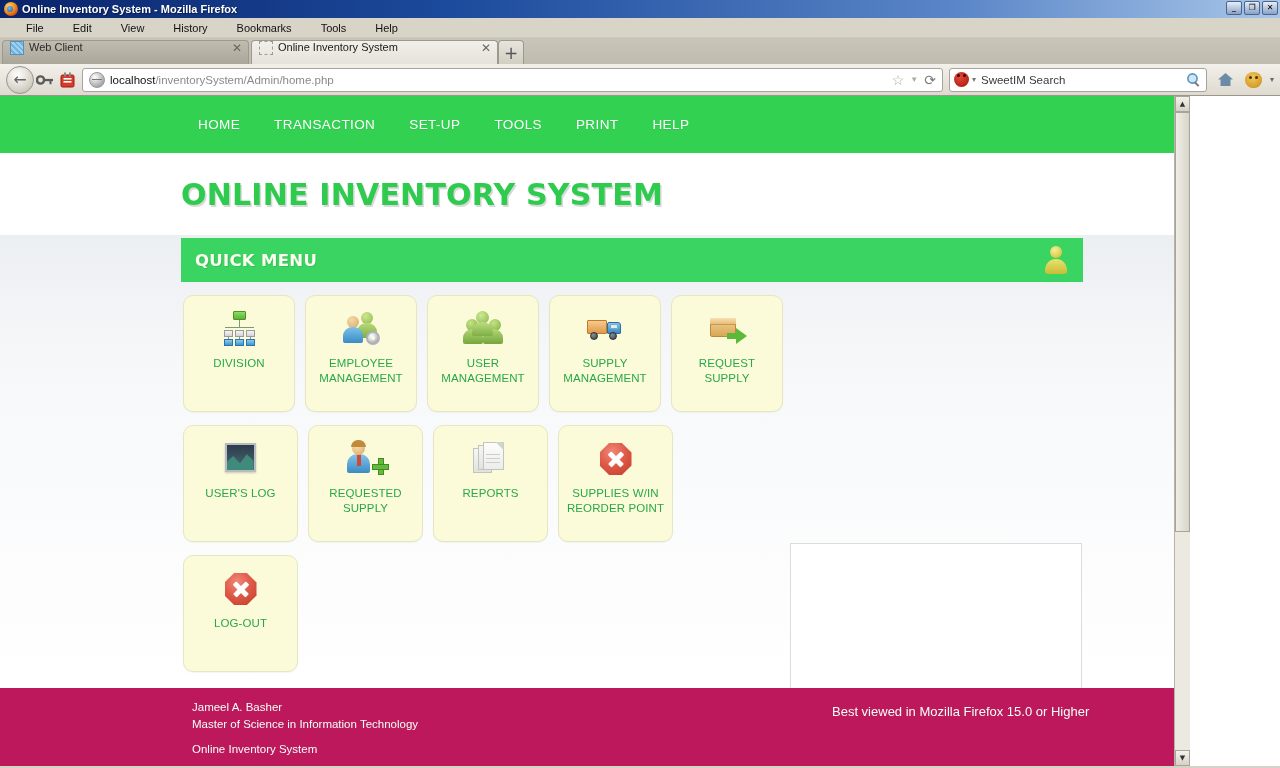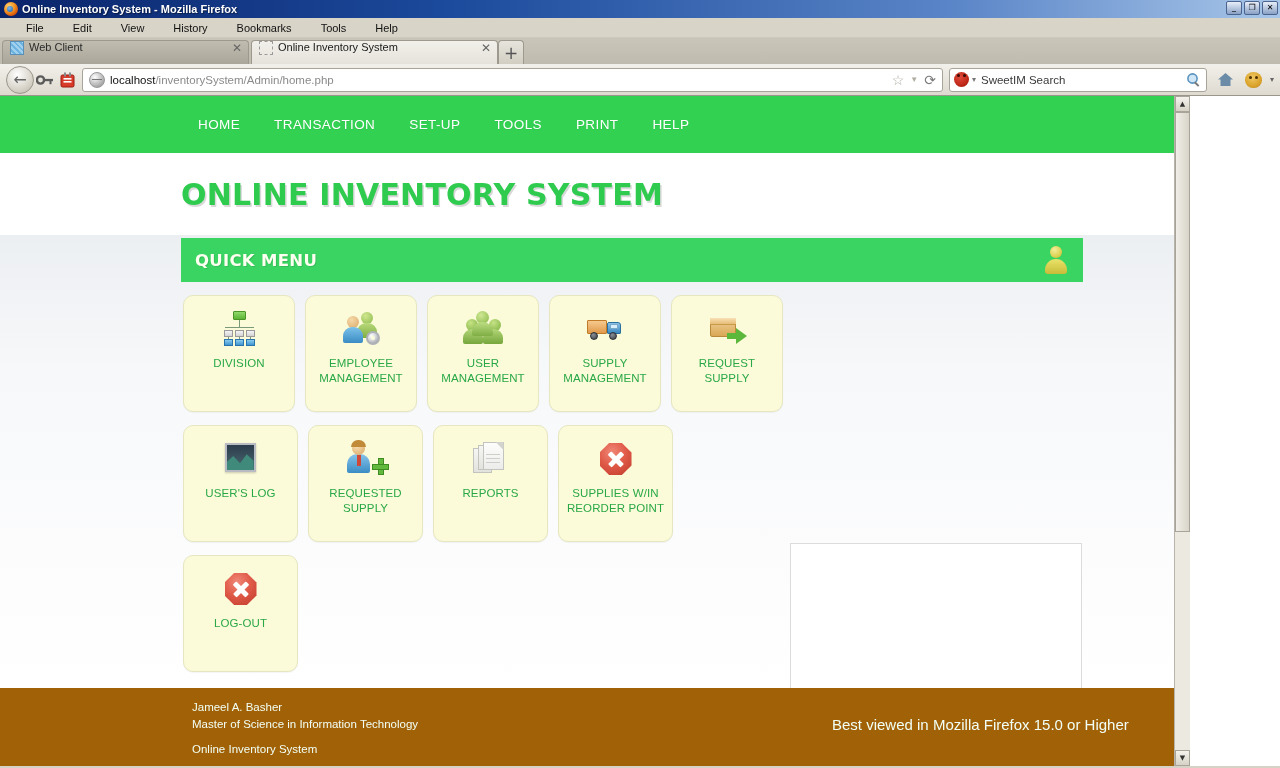--- a/index.html
+++ b/index.html
@@ -451,31 +451,31 @@
   .side-panel {
     position: absolute; left: 790px; top: 308px;
     width: 292px; height: 333px;
     background: #ffffff;
     border: 1px solid #dcdcdc;
   }
 
   
   .site-footer {
     height: 78px;
-    background: #a16207;
+    background: #be185d;
     position: relative;
   }
   .footer-left {
     position: absolute; left: 192px; top: 11px;
     color: #f2fff6; font-size: 11.5px; line-height: 17px;
   }
   .footer-sys { position: absolute; left: 192px; top: 55px; color:#f2fff6; font-size: 11.5px;}
   .footer-right {
-    position: absolute; left: 832px; top: 28px;
-    color: #f2fff6; font-size: 15px;
+    position: absolute; left: 832px; top: 16px;
+    color: #f2fff6; font-size: 13px;
   }
 
   
   .scroll {
     width: 16px; height: 670px;
     background: #ece9e1;
     border-left: 1px solid #b8b4aa;
     display: flex; flex-direction: column; justify-content: space-between;
     flex: none;
   }

